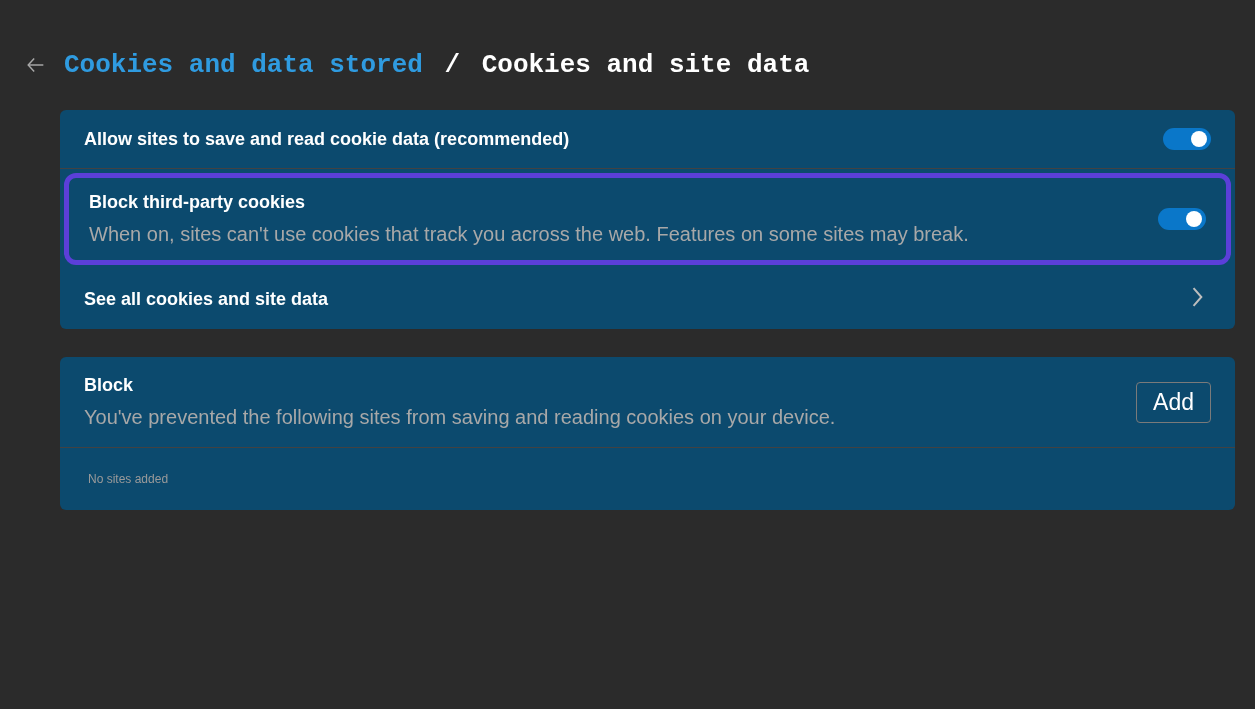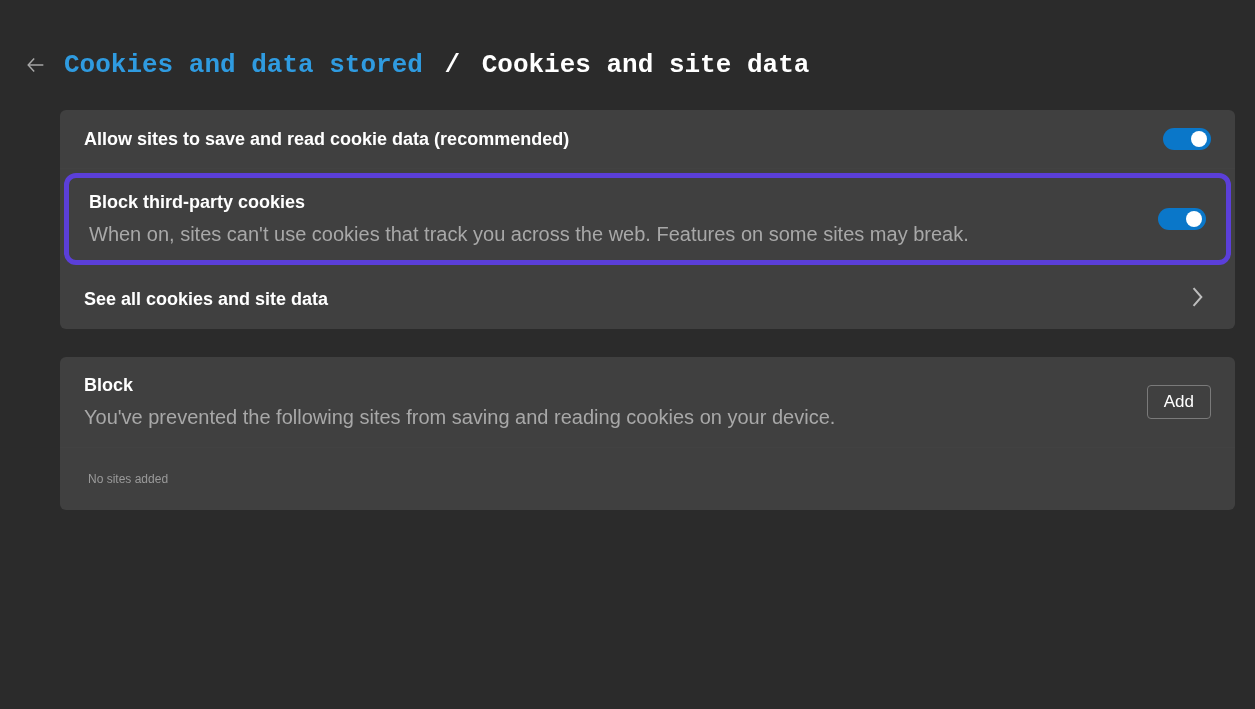--- a/index.html
+++ b/index.html
@@ -30,21 +30,21 @@
     font-weight: 600;
     font-family: Liberation Mono, monospace;
   }
   .breadcrumb .parent { color: #2f9be0; cursor: pointer; }
   .breadcrumb .sep    { color: #ffffff; padding: 0 6px; }
   .breadcrumb .current{ color: #ffffff; }
 
   .panel {
     margin-left: 40px;
     margin-right: 0px;
-    background: #404040;
+    background: #0c4a6e;
     border-radius: 6px;
     overflow: hidden;
   }
   .panel + .panel { margin-top: 28px; }
 
   .row {
     display: flex;
     align-items: center;
     justify-content: space-between;
     padding: 18px 24px;
@@ -90,21 +90,21 @@
   .chevron {
     color: #bdbdbd;
     flex-shrink: 0;
     padding-right: 6px;
   }
 
   .add-btn {
     background: transparent;
     border: 1px solid #7a7a7a;
     color: #fff;
-    font-size: 17px;
+    font-size: 23px;
     padding: 6px 16px;
     border-radius: 4px;
     cursor: pointer;
     font-family: inherit;
   }
 
   .empty-row {
     padding: 24px 28px;
     color: #9a9a9a;
     font-size: 12px;

